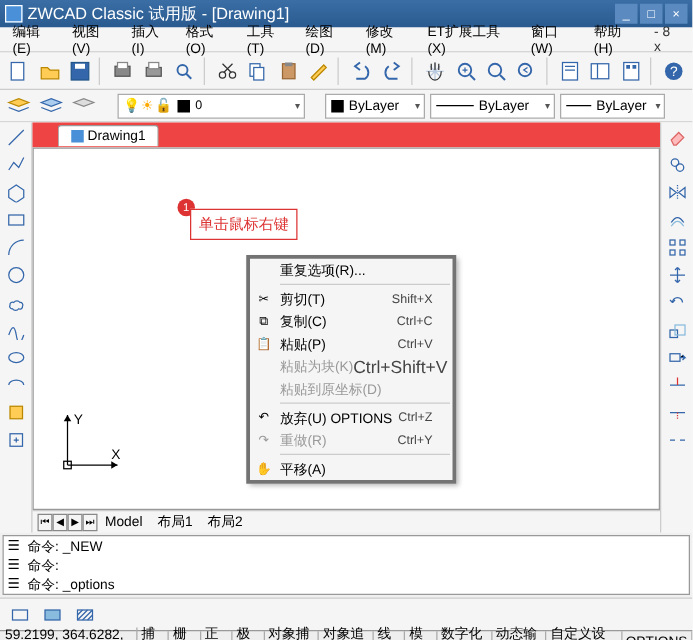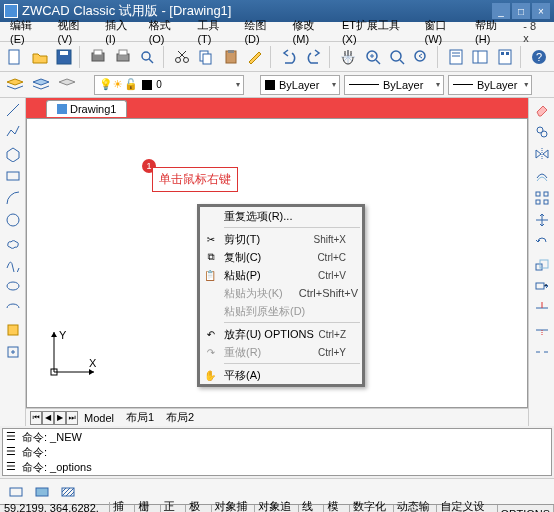--- a/index.html
+++ b/index.html
@@ -341,21 +341,21 @@
             <span>复制(C)</span>
             <span class="sc">Ctrl+C</span>
           </div>
         <div class="row">
             <span class="ico">📋</span>
             <span>粘贴(P)</span>
             <span class="sc">Ctrl+V</span>
           </div>
         <div class="row dis">
             <span>粘贴为块(K)</span>
-            <span class="sc" style="right:4px;font-size:11px">Ctrl+Shift+V</span>
+            <span class="sc" style="right:4px;font-size:14px">Ctrl+Shift+V</span>
           </div>
         <div class="row dis">
             <span>粘贴到原坐标(D)</span>
           </div>
         <div class="sep"></div>
         <div class="row">
             <span class="ico">↶</span>
             <span>放弃(U) OPTIONS</span>
             <span class="sc">Ctrl+Z</span>
           </div>

